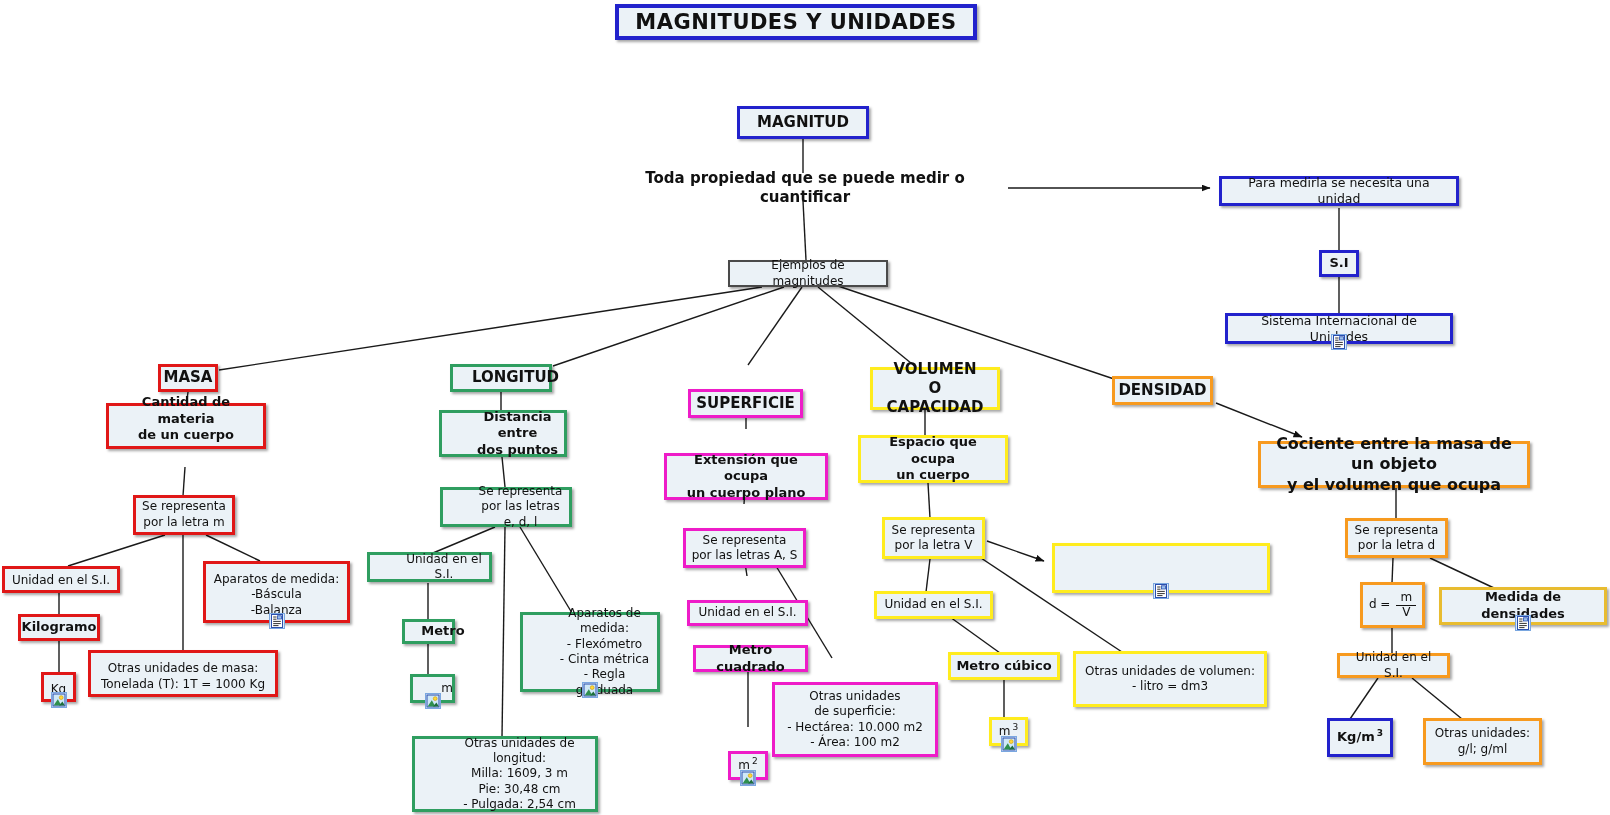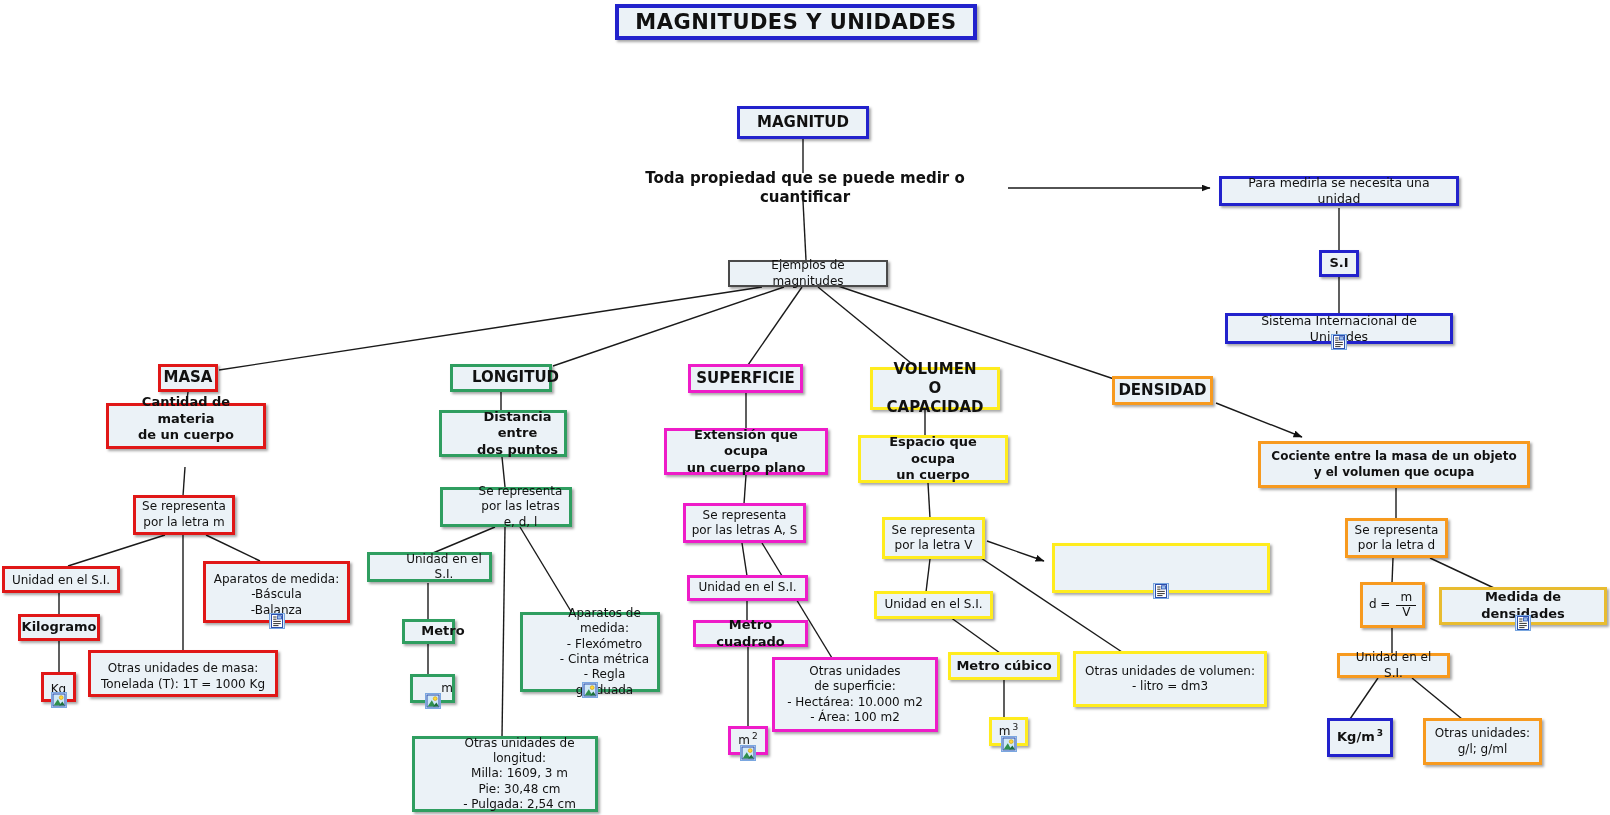--- a/index.html
+++ b/index.html
@@ -20,21 +20,21 @@
   }
   .nt{display:block;white-space:pre-line;}
   .plain{background:transparent;border:none;border-radius:0;box-shadow:none;z-index:2;}
   .hdr{font-weight:bold;font-size:15px;}
   .def{font-weight:bold;font-size:13px;}
   .b13{font-weight:bold;font-size:13px;}
   .title{font-weight:bold;font-size:21px;border-width:4px;letter-spacing:.5px;}
   .blue{border-color:#2222cc;}
   .red{border-color:#e01717;align-items:flex-end;}
   .green{border-color:#2f9e60;padding-left:34px;}
-  .pink{border-color:#ee1cc8;}
+  .pink{border-color:#ee1cc8;margin-top:25px;}
   .yellow{border-color:#ffec1e;}
   .orange{border-color:#f79a1f;}
   .gold{border-color:#e8bc30;}
   .gray{border-color:#4a4a4a;border-width:2px;}
   sup{font-size:9px;line-height:0;margin-left:2px;}
   .frac-row{display:inline-flex;align-items:center;gap:6px;white-space:nowrap;}
   .frac{display:inline-flex;flex-direction:column;align-items:center;line-height:1.1;}
   .frac .num{border-bottom:1.5px solid #111;padding:0 4px;}
   .res-icon{
     position:absolute;left:50%;bottom:-9px;transform:translateX(-50%);
@@ -286,21 +286,21 @@
     </svg>
 </div>
 <div class="node yellow" style="left:1073px;top:651px;width:194px;height:56px">
     <span class="nt">Otras unidades de volumen:
 - litro = dm3</span>
   </div>
 
 <div class="node orange hdr" style="left:1112px;top:376px;width:101px;height:29px">
     <span class="nt">DENSIDAD</span>
   </div>
-<div class="node orange def" style="left:1258px;top:441px;width:272px;height:47px;font-size:12px">
+<div class="node orange def" style="left:1258px;top:441px;width:272px;height:47px;font-size:16px">
     <span class="nt">Cociente entre la masa de un objeto
 y el volumen que ocupa</span>
   </div>
 <div class="node orange" style="left:1345px;top:518px;width:103px;height:40px">
     <span class="nt">Se representa
 por la letra d</span>
   </div>
 <div class="node orange" style="left:1360px;top:582px;width:65px;height:46px">
   <span class="nt frac-row">
     <span>d =</span>

